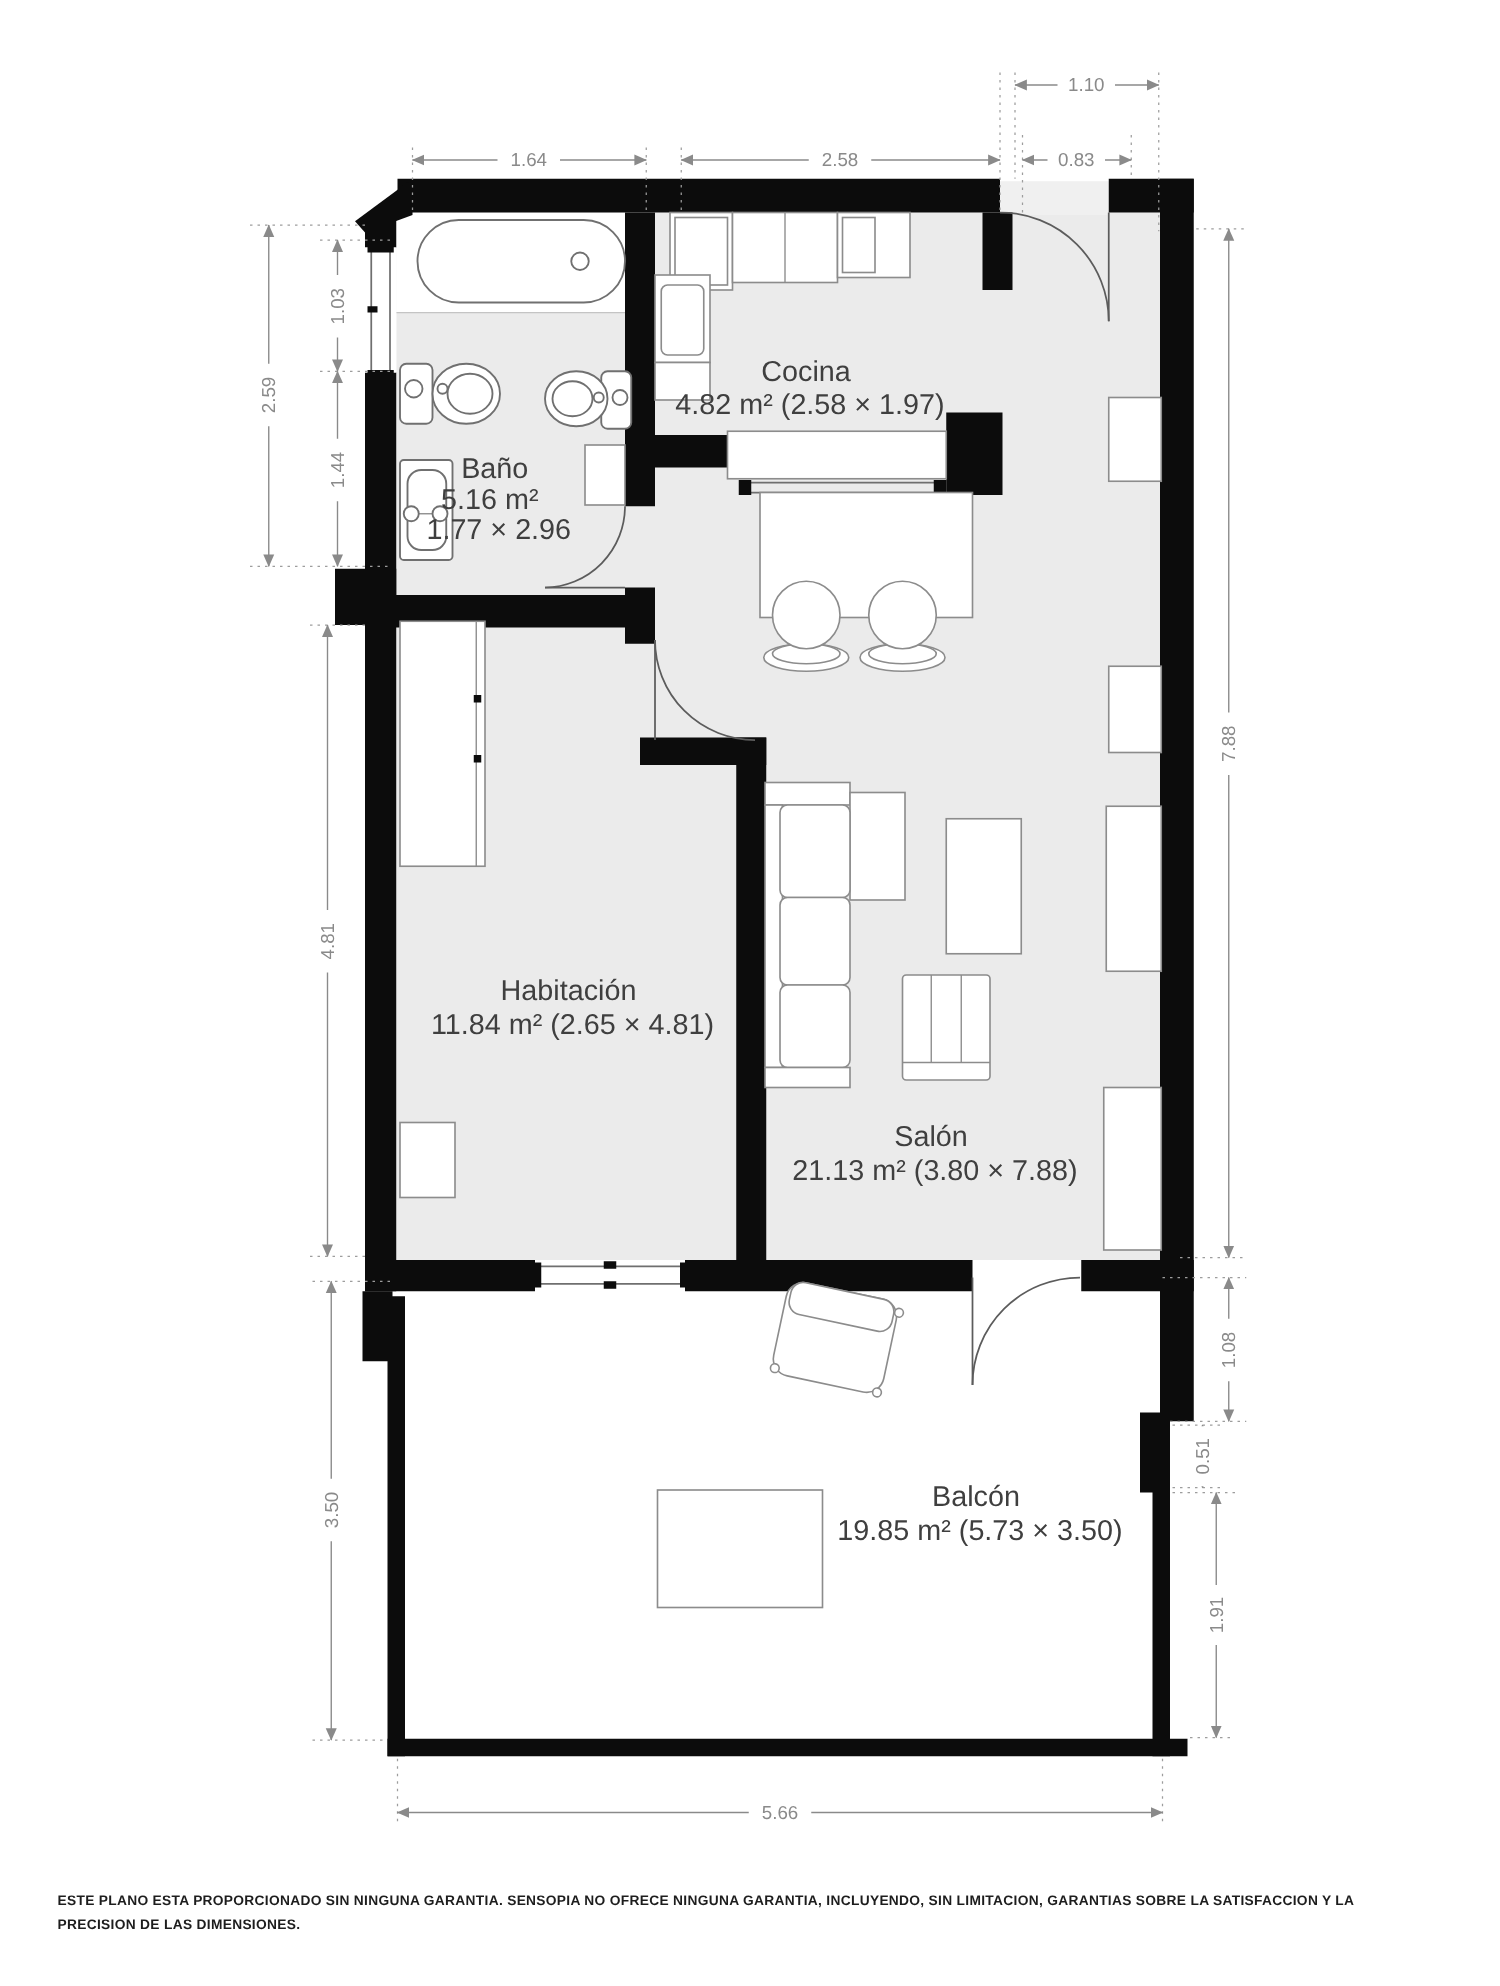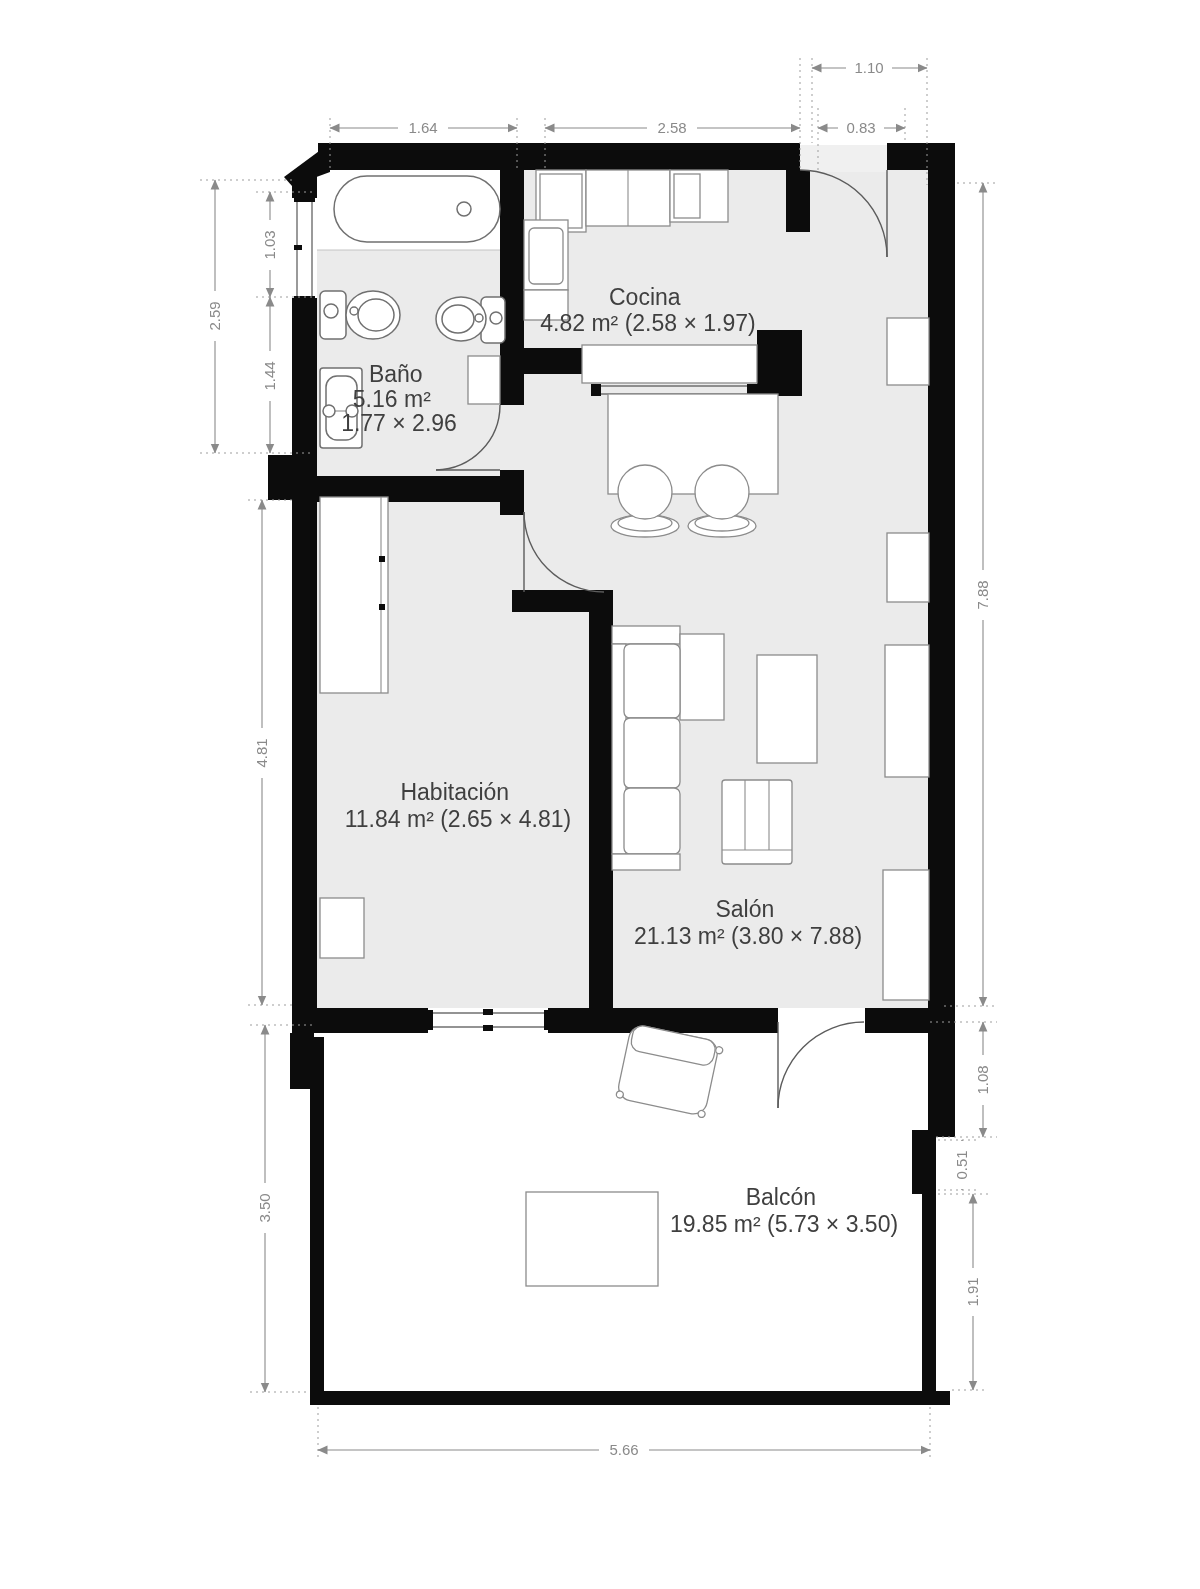--- a/index.html
+++ b/index.html
@@ -338,13 +338,14 @@
   <text class="roomtxt">
     <tspan x="748" y="917">Salón</tspan>
     <tspan x="748" y="944">21.13 m² (3.80 × 7.88)</tspan>
   </text>
   <text class="roomtxt">
     <tspan x="784" y="1205">Balcón</tspan>
     <tspan x="784" y="1232">19.85 m² (5.73 × 3.50)</tspan>
   </text>
 </svg>
 
+<div class="footer">ESTE PLANO ESTA PROPORCIONADO SIN NINGUNA GARANTIA. SENSOPIA NO OFRECE NINGUNA GARANTIA, INCLUYENDO, SIN LIMITACION, GARANTIAS SOBRE LA SATISFACCION Y LA PRECISION DE LAS DIMENSIONES.</div>
 </div>
 
 </body></html>

